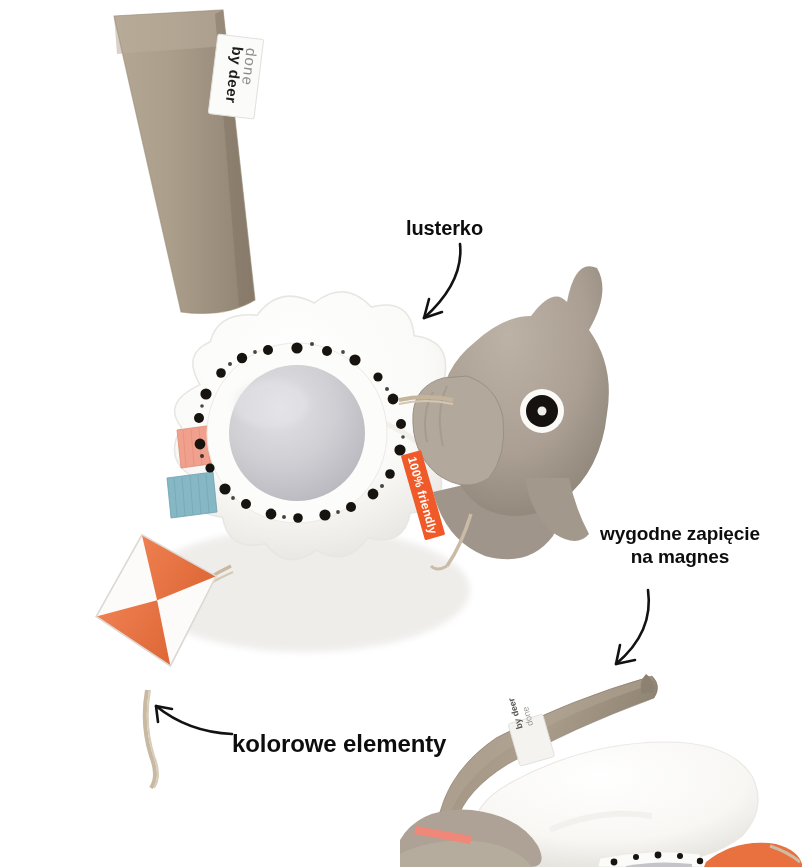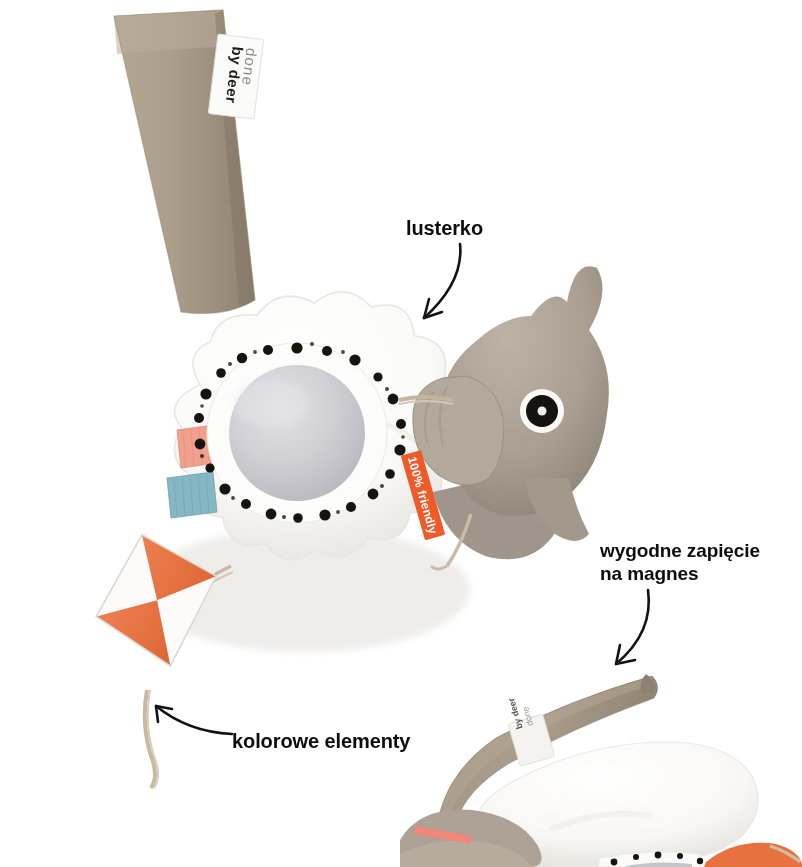--- a/index.html
+++ b/index.html
@@ -24,22 +24,22 @@
     font-family: "Liberation Sans", sans-serif;
     font-weight: bold;
     color: #0d0d0d;
     line-height: 1.22;
     letter-spacing: -0.1px;
     white-space: pre-line;
     z-index: 40;
     margin-top: 8px;
   }
   #callout-mirror   { left: 406px; top: 208px; font-size: 20px; }
-  #callout-magnet   { left: 600px; top: 531px; font-size: 19px; }
-  #callout-colorful { left: 232px; top: 721px; font-size: 20px; }
+  #callout-magnet   { left: 600px; top: 514px; font-size: 19px; text-align: center; }
+  #callout-colorful { left: 232px; top: 721px; font-size: 24px; }
 
   .arrow-svg { position: absolute; z-index: 39; overflow: visible; }
   #arrow-mirror   { left: 392px; top: 236px; }
   #arrow-magnet   { left: 596px; top: 584px; }
   #arrow-colorful { left: 140px; top: 692px; }
 
   
   .prod { position: absolute; }
 </style>
 </head>

